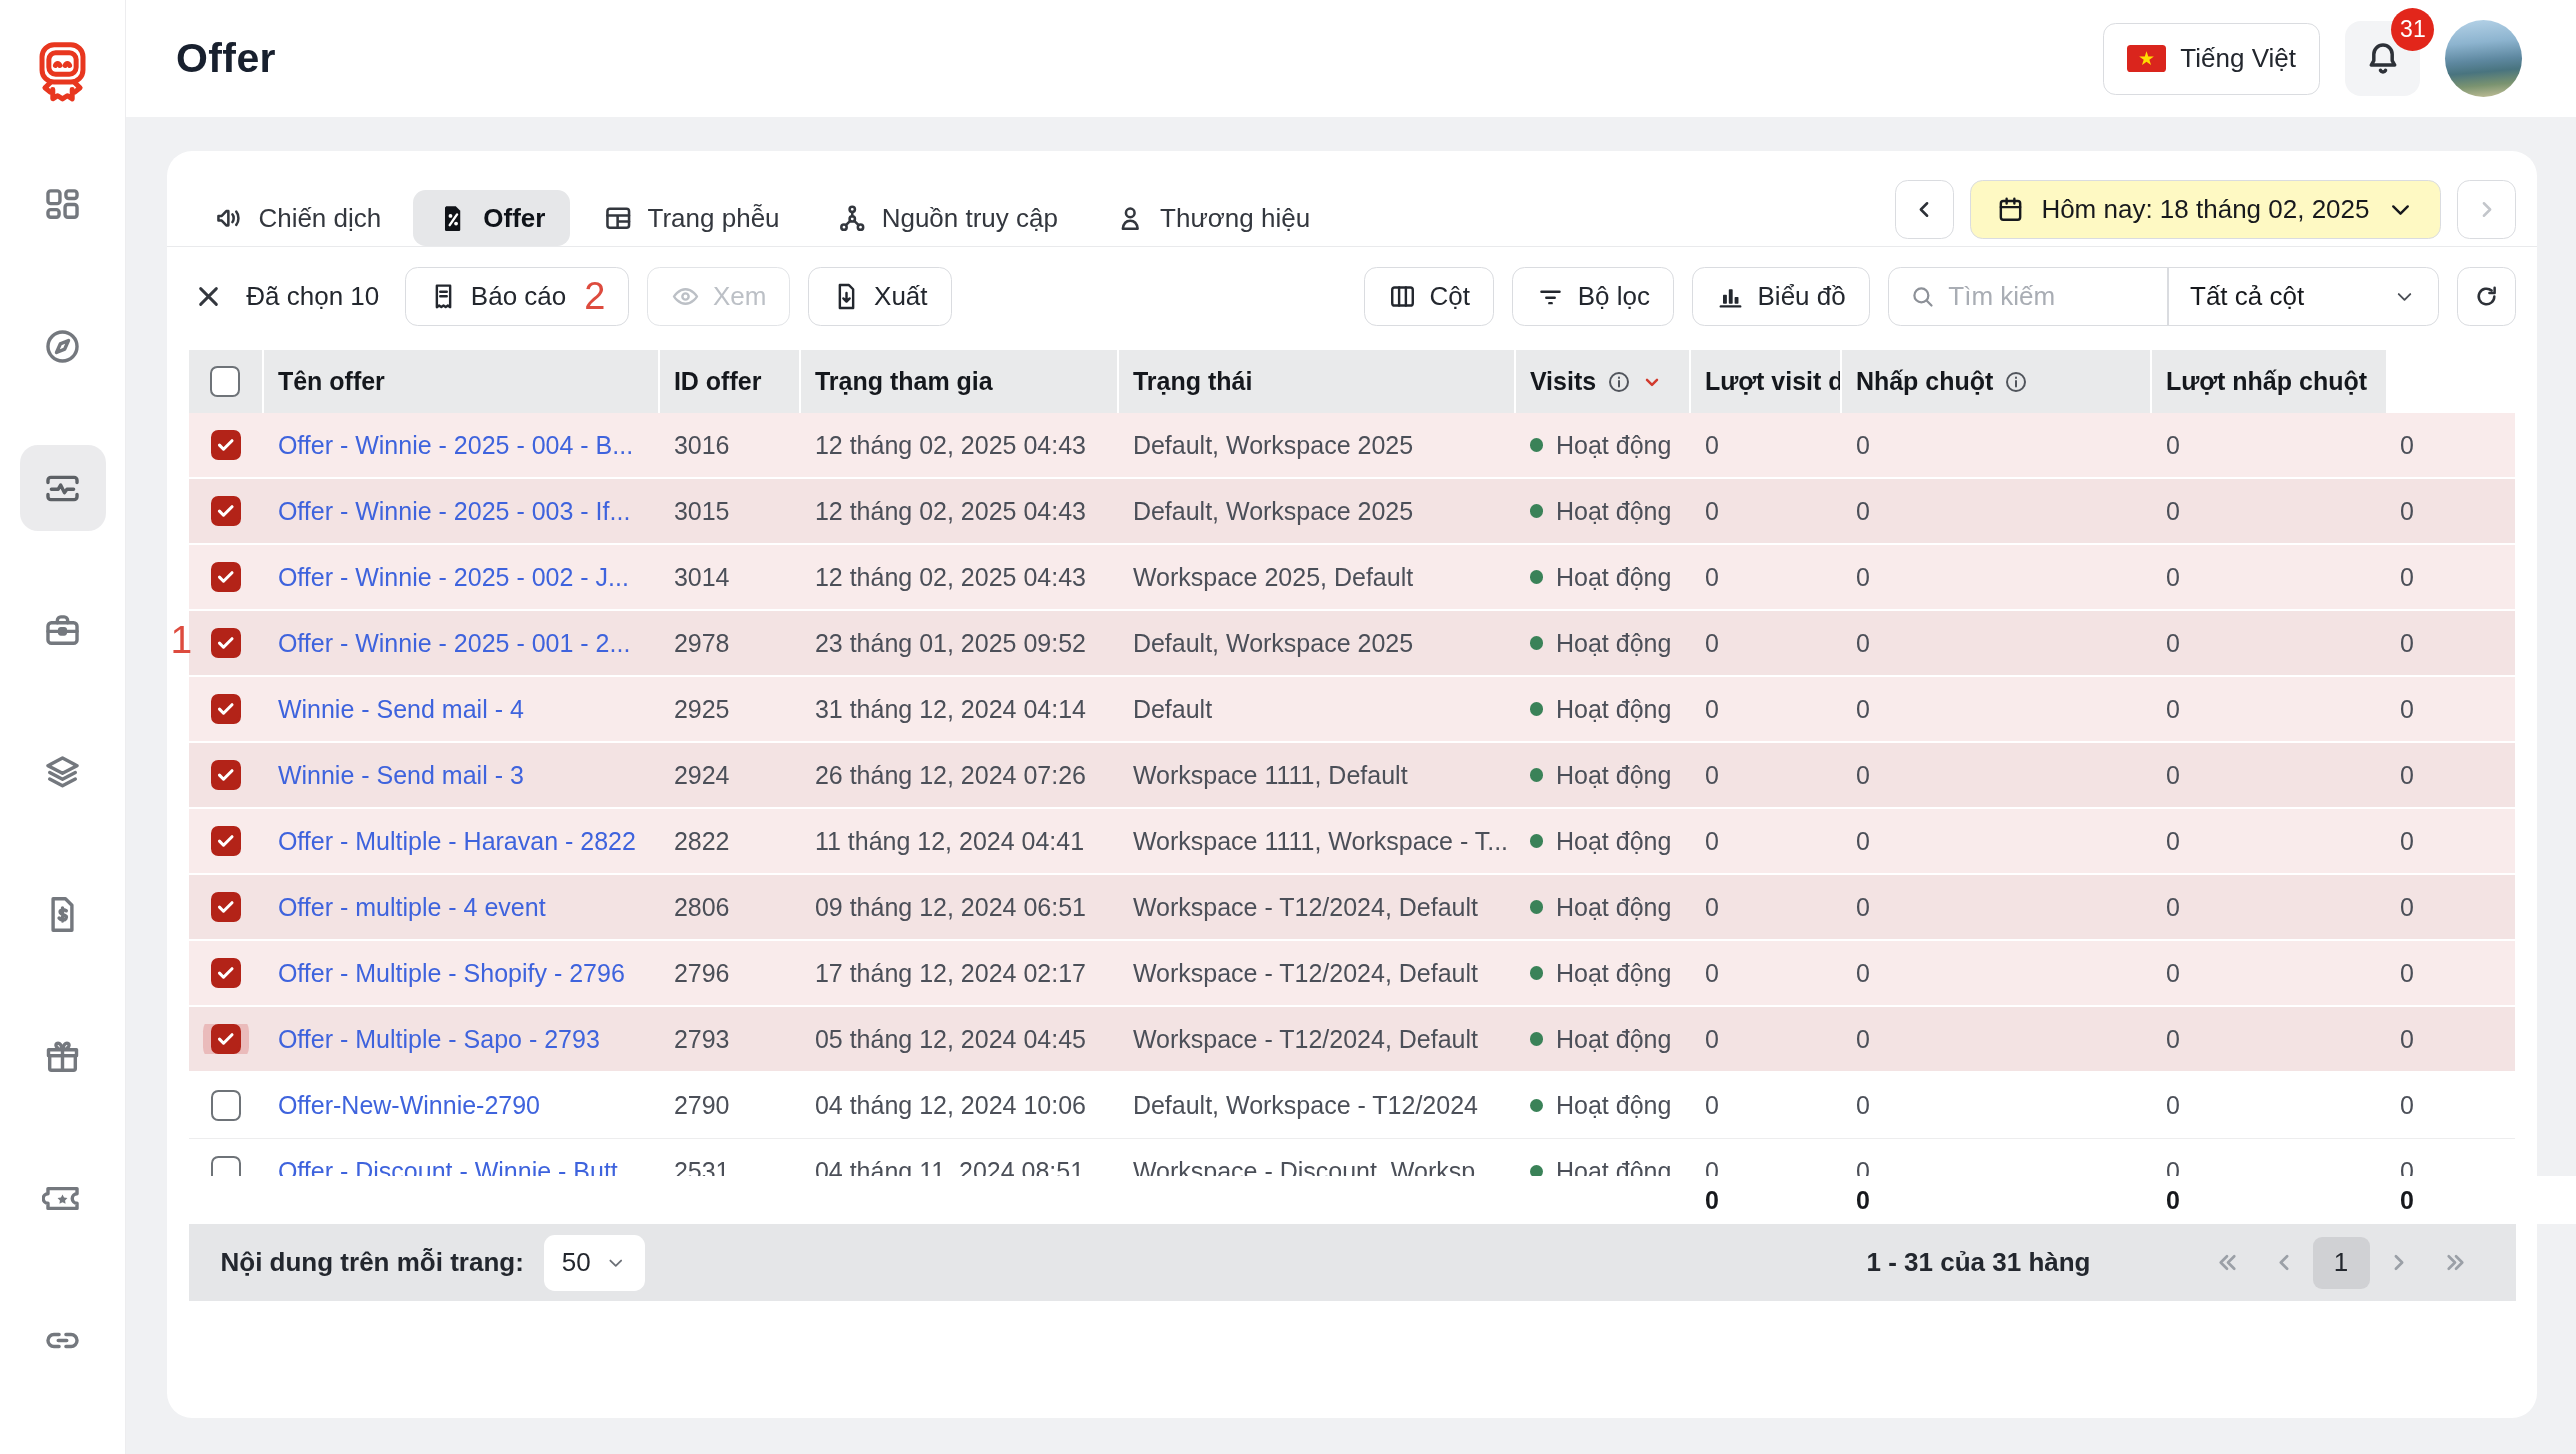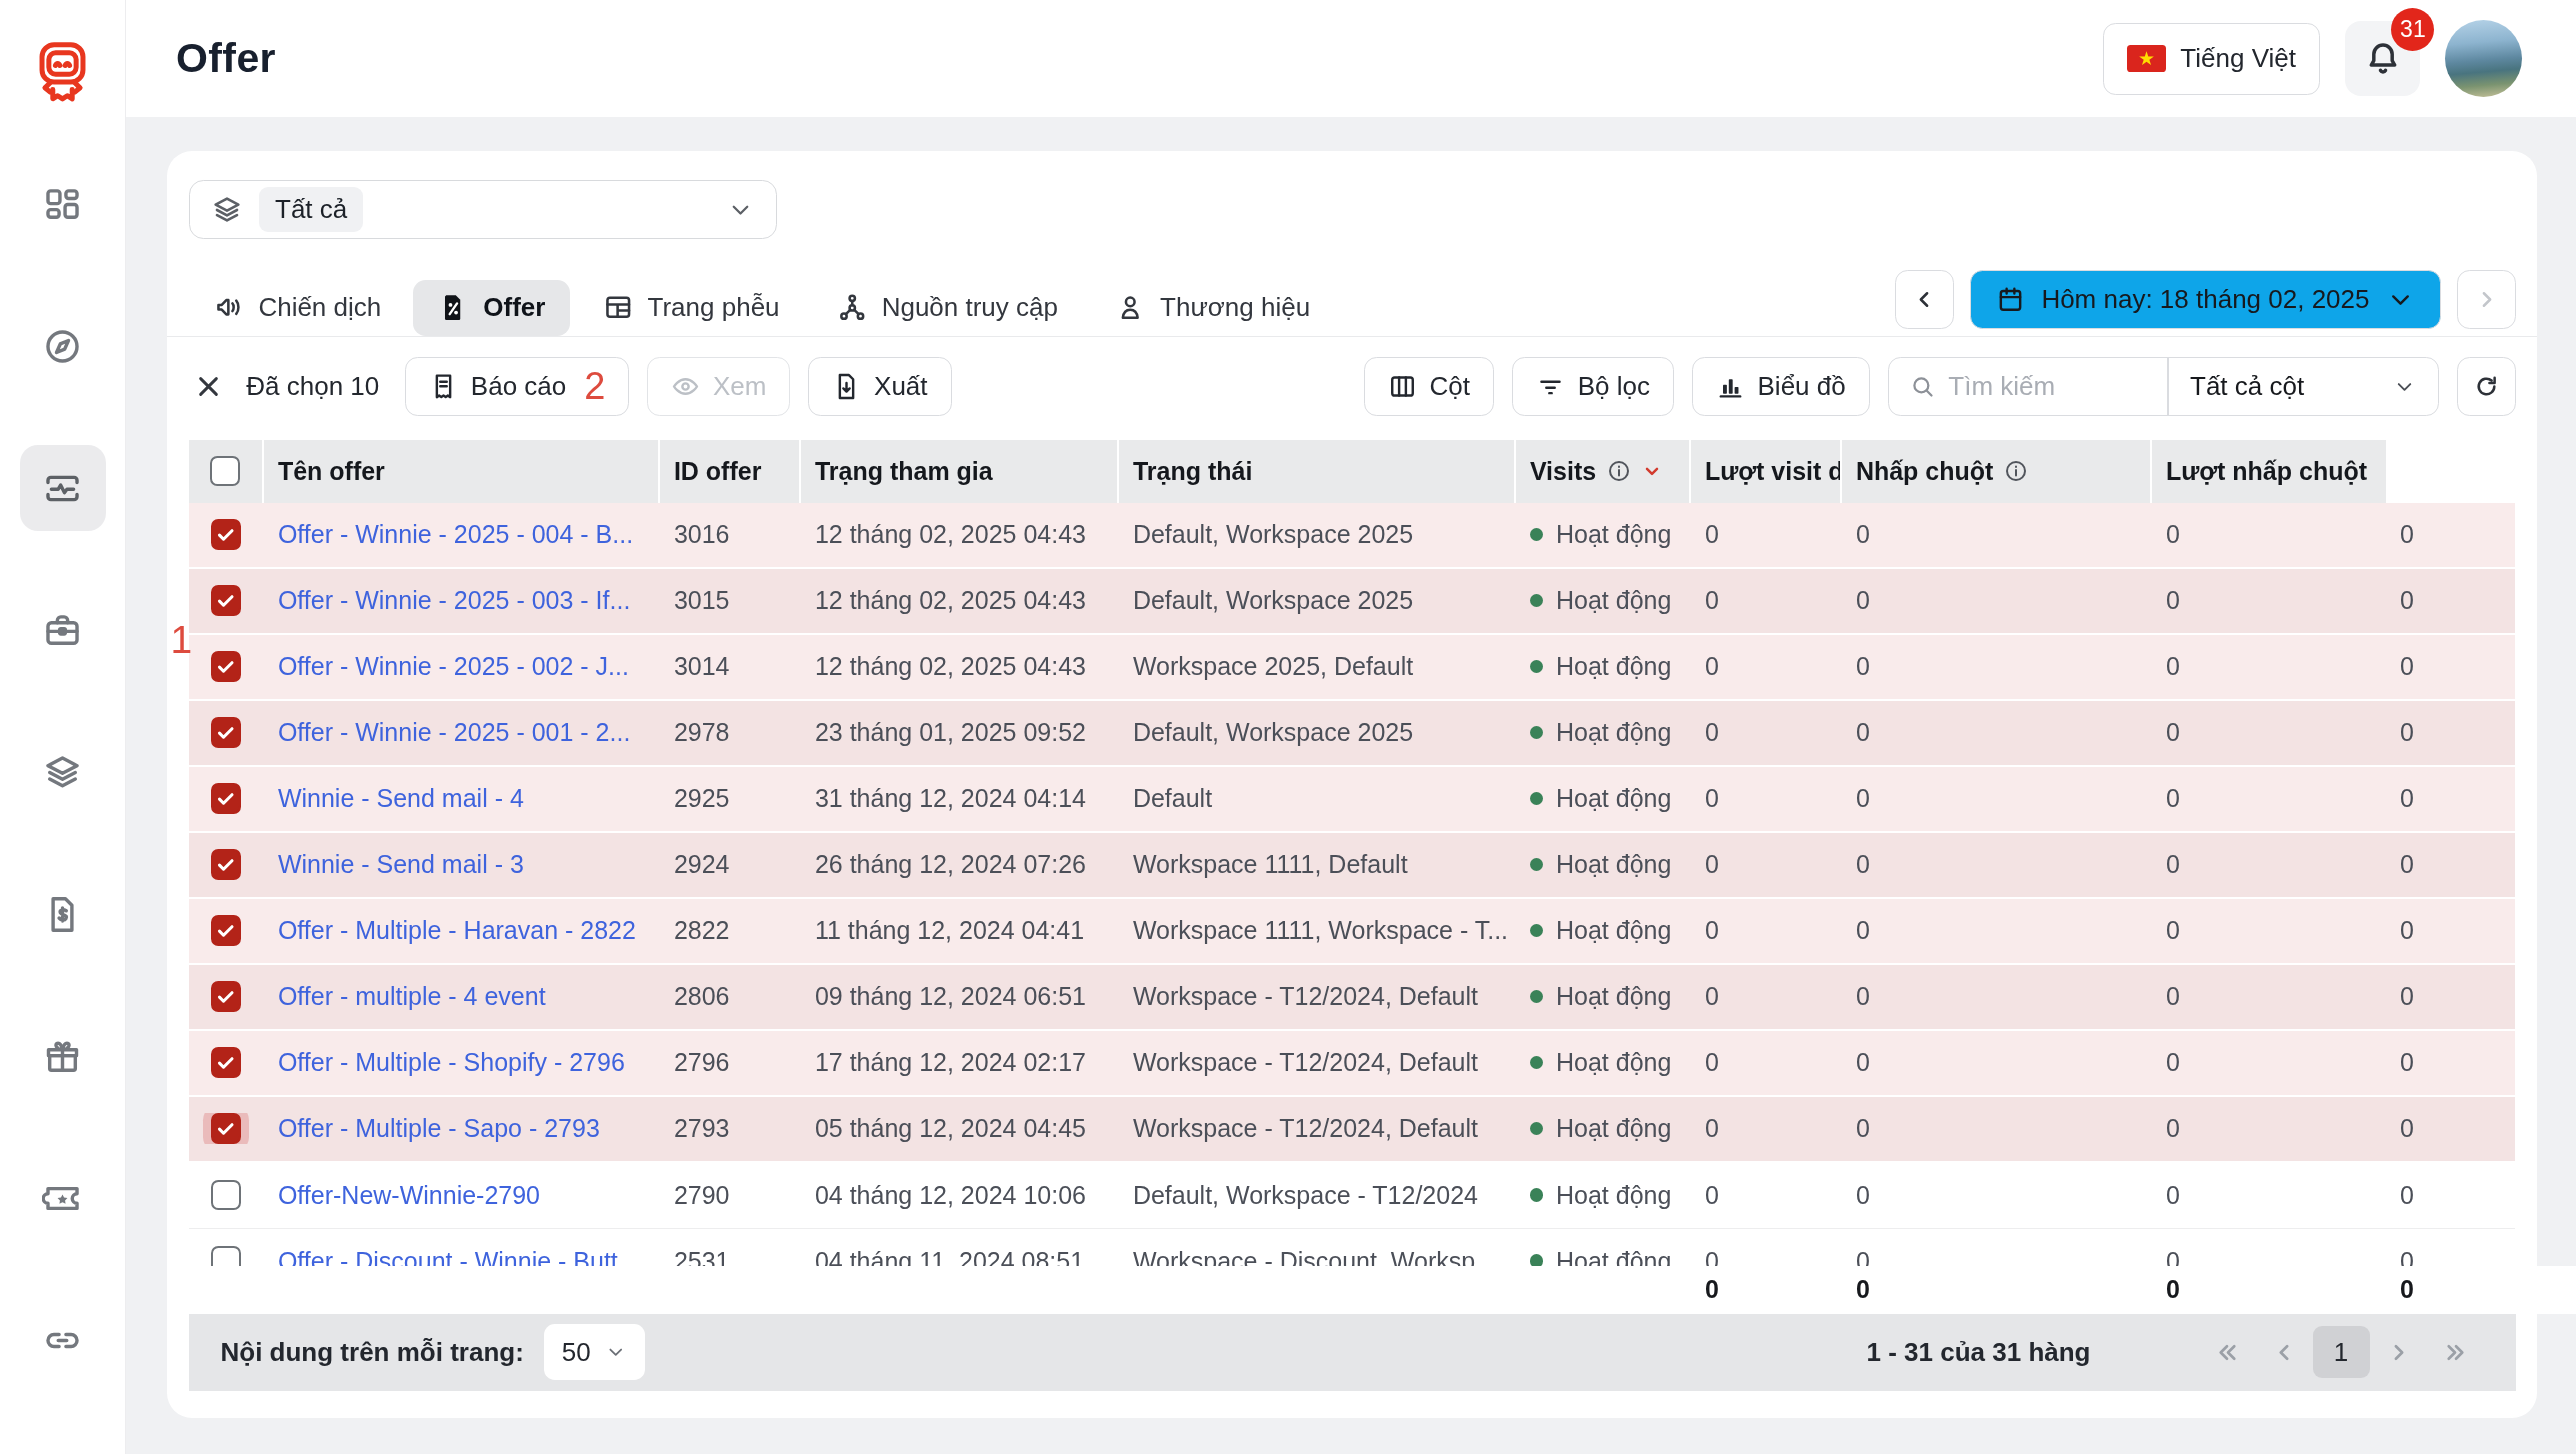--- a/index.html
+++ b/index.html
@@ -50,21 +50,21 @@
   
   .tabs-wrap { margin:0 -21.5px; padding:0 21.5px; border-bottom:1.8px solid #e9eaec; display:flex; align-items:flex-end; }
   .tabs { display:flex; align-items:center; gap:7.2px; }
   .tab { display:flex; align-items:center; gap:14.4px; height:56px; padding:0 25px; font-size:26px; color:#33373e; border-radius:12.6px; cursor:pointer; white-space:nowrap; }
   .tab svg { width:30.5px; height:30.5px; }
   .tab.active { background:#e6e7e9; font-weight:700; color:#0f1319; }
   .date-nav { margin-left:auto; display:flex; align-items:center; gap:16px; padding-bottom:7.2px; }
   .sq-btn { width:59px; height:59px; border:1.8px solid #dadce0; border-radius:12.6px; background:#fff; display:flex; align-items:center; justify-content:center; color:#2d3138; cursor:pointer; }
   .sq-btn svg { width:25px; height:25px; stroke-width:2.4; }
   .sq-btn.disabled { color:#c3c6cb; }
-  .date-btn { height:59px; border:1.8px solid #dadce0; border-radius:12.6px; background:#0ea5e9; display:flex; align-items:center; gap:16px; padding:0 25px; font-size:26px; color:#17191d; cursor:pointer; }
+  .date-btn { height:59px; border:1.8px solid #dadce0; border-radius:12.6px; background:#fef9c3; display:flex; align-items:center; gap:16px; padding:0 25px; font-size:26px; color:#17191d; cursor:pointer; }
   .date-btn svg { width:29px; height:29px; color:#17191d; }
 
   
   .toolbar { margin-top:20px; display:flex; align-items:center; gap:18px; }
   .x-btn { background:none; border:none; color:#33373e; cursor:pointer; padding:5.4px; }
   .x-btn svg { width:29px; height:29px; stroke-width:2.4; }
   .sel-text { font-size:26px; color:#23272e; margin-right:8px; }
   .tb-btn { display:flex; align-items:center; gap:12.6px; height:59px; padding:0 23px; background:#fff; border:1.8px solid #dadce0; border-radius:12.6px; font-size:26px; color:#23272e; cursor:pointer; white-space:nowrap; }
   .tb-btn svg { width:29px; height:29px; }
   .tb-btn.disabled { color:#bcc0c6; border-color:#e2e4e7; }
@@ -206,32 +206,20 @@
     </div>
     <div class="avatar"></div>
   </div>
 </header>
 
 <main class="main">
   <section class="card">
 
     <span class="marker-red marker-1">1</span>
 
-    <div class="scope-select">
-      <svg viewBox="0 0 24 24" class="ic">
-          <path d="M12 3.5l8.5 4.5L12 12.5 3.5 8z"></path>
-          <path d="M4.5 12l7.5 4 7.5-4M4.5 15.8l7.5 4 7.5-4"></path>
-        </svg>
-      <span class="scope-chip">Tất cả</span>
-      <span class="scope-caret">
-          <svg viewBox="0 0 24 24" class="ic">
-            <path d="M6 9.5l6 6 6-6"></path>
-          </svg>
-        </span>
-    </div>
 
     <div class="tabs-wrap">
       <div class="tabs">
         <div class="tab">
           <svg viewBox="0 0 24 24" class="ic">
               <path d="M3.5 10.2v3.6h2.6l3.6 3.8h1.6V6.4h-1.6L6.1 10.2H3.5z"></path>
               <path d="M14.5 9c1.3 1.4 1.3 4.6 0 6M17.5 6.8c2.3 2.6 2.3 7.8 0 10.4"></path>
             </svg>
           <span>Chiến dịch</span>
         </div>

